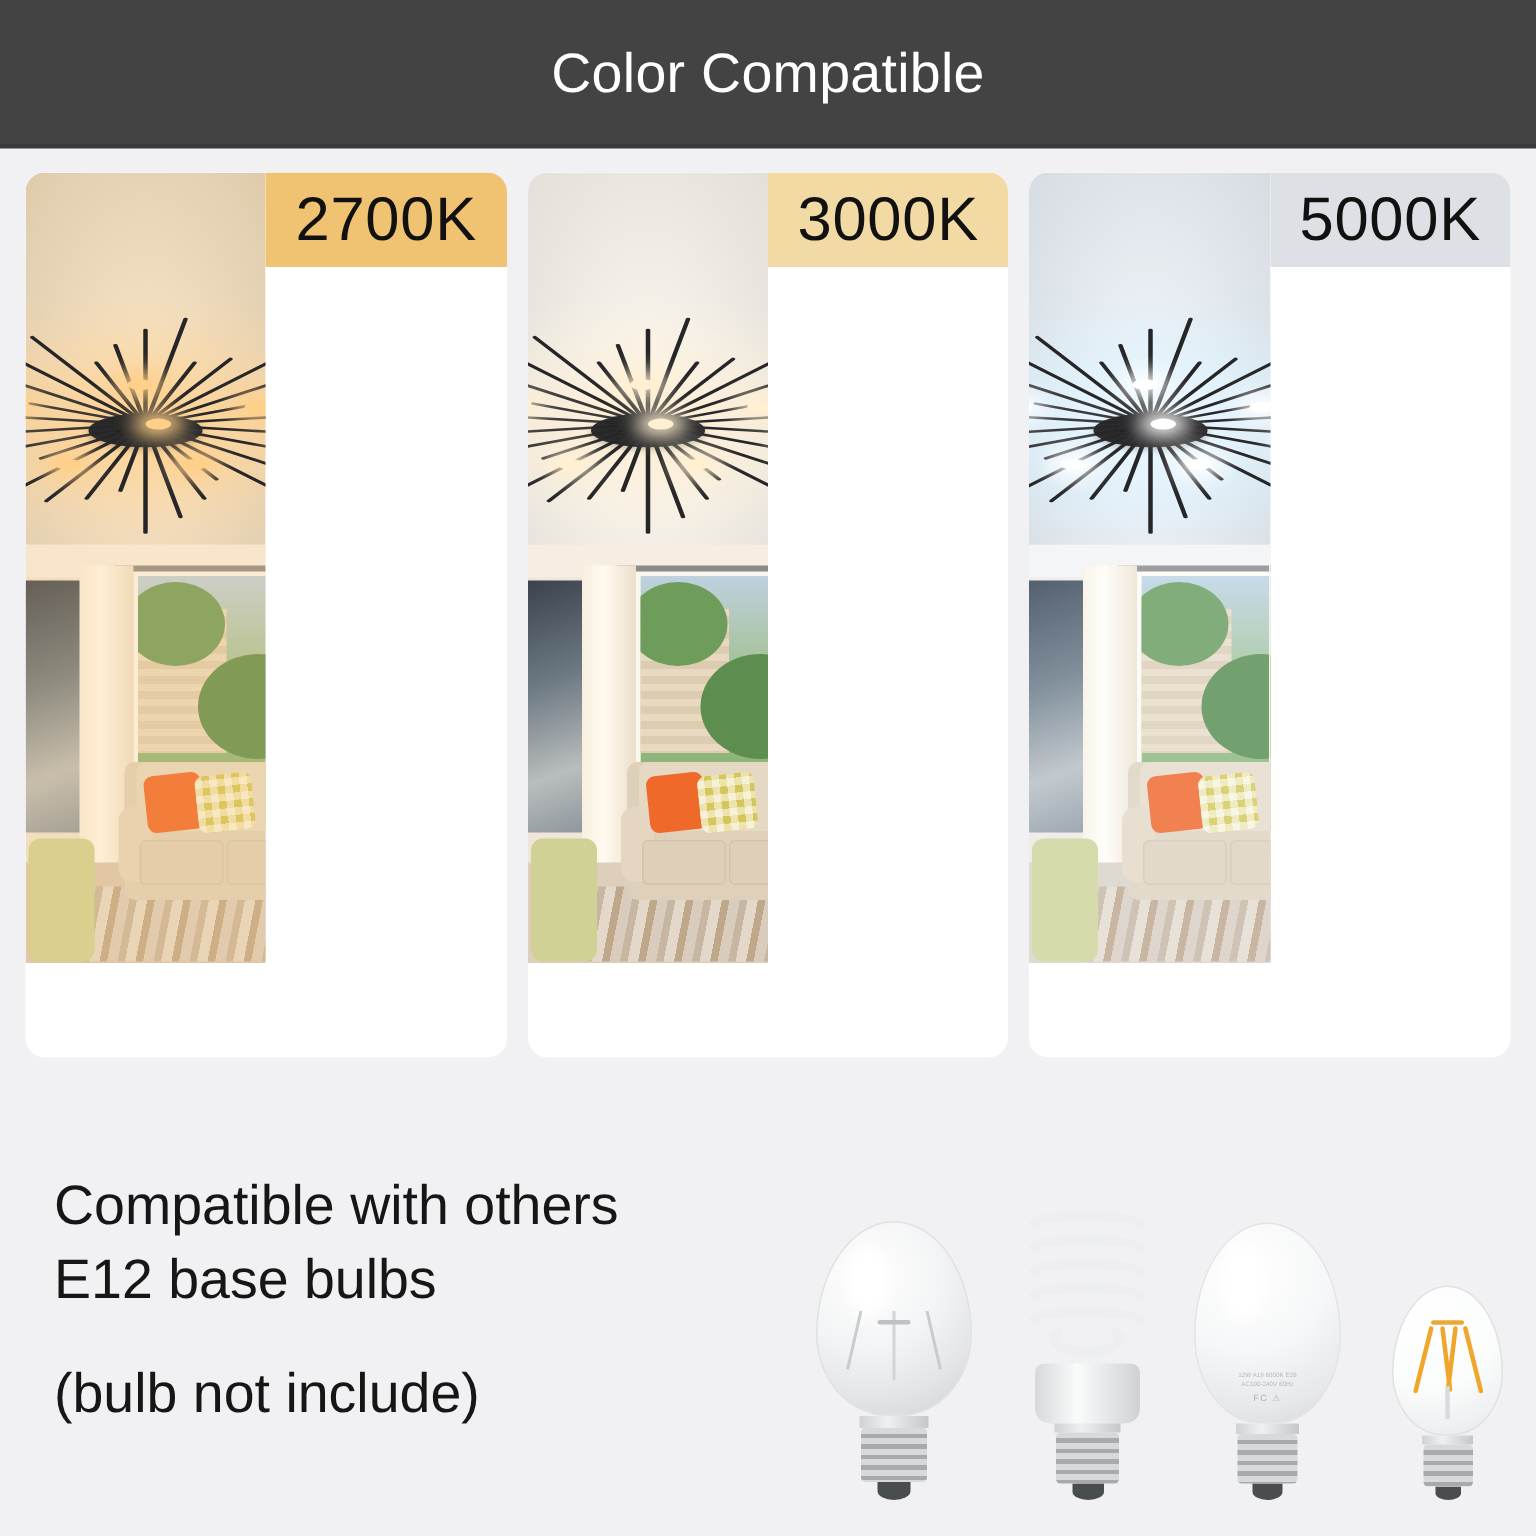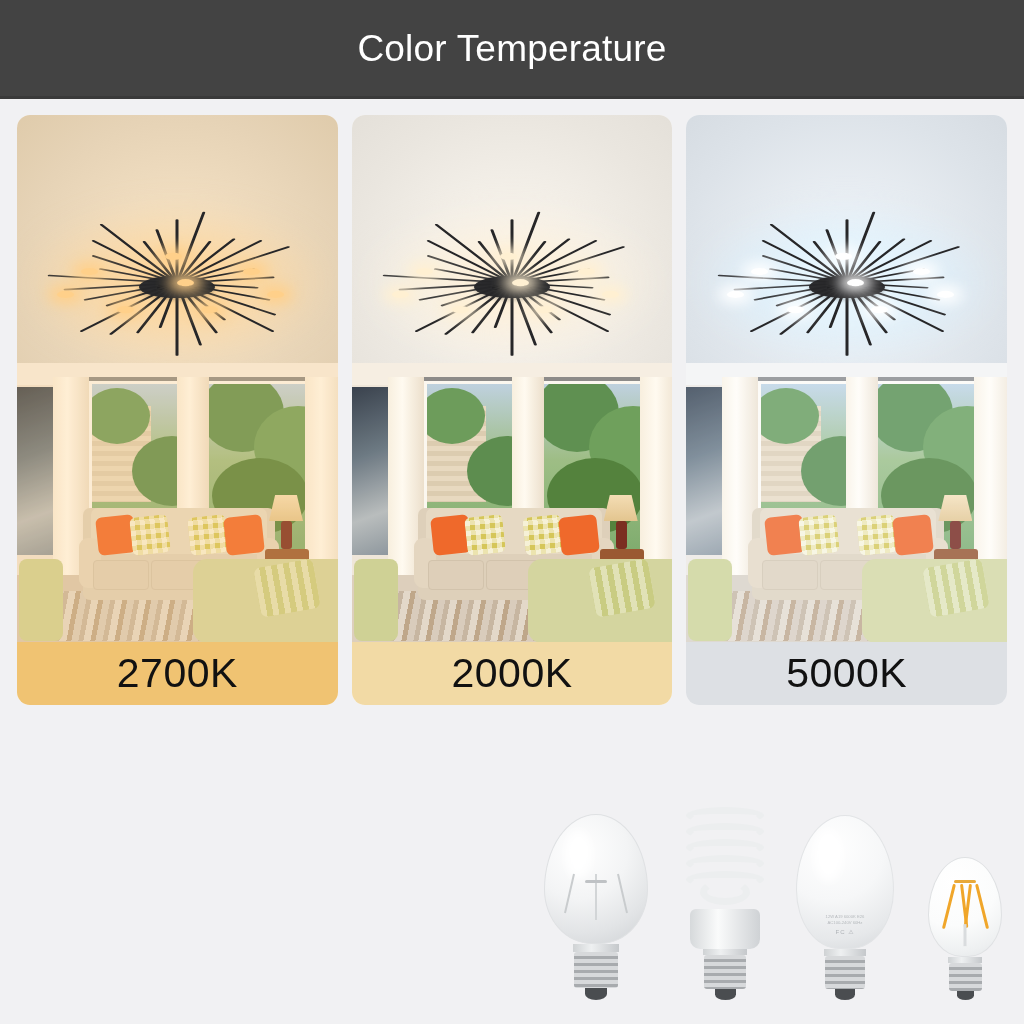--- a/index.html
+++ b/index.html
@@ -29,21 +29,21 @@
   
   .card-row {
     position: absolute; left: 17px; top: 115px;
     width: 990px; height: 590px;
     display: flex; gap: 14px;
   }
   .card {
     position: relative; width: 336px; height: 590px;
     border-radius: 13px; overflow: hidden;
     background: #ffffff;
-    display: flex; flex-direction: column;
+    display: flex; 
   }
   .card-photo { position: relative; width: 100%; height: 527px; overflow: hidden; }
   .card-label {
     width: 100%; height: 63px;
     display: flex; align-items: center; justify-content: center;
     font-size: 41px; color: #111111; letter-spacing: .5px;
   }
 
   
   .ceiling { position: absolute; left: 0; top: 0; width: 100%; height: 255px; overflow: hidden; }
@@ -189,21 +189,21 @@
     font-family:"Liberation Sans", sans-serif;
   }
   .led-marks { position:absolute; left:50%; transform:translateX(-50%); color:#aeb2b6; font-size:6px; letter-spacing:1px; }
 </style>
 </head>
 <body>
 
 <div class="page">
 
   <div class="header">
-    <div class="header-title">Color Temperature</div>
+    <div class="header-title">Color Compatible</div>
   </div>
   <div class="header-rule"></div>
 
   <div class="card-row">
 
     <div class="card">
       <div class="card-photo">
         <div class="ceiling">
           <div class="ceiling-bg" style="background:radial-gradient(ellipse at 50% 62%, #f7e6c8 0%, #f0ddc0 35%, #e6d3b6 70%, #dfcbab 100%);"></div>
           <div class="glow" style="background:radial-gradient(ellipse, rgba(255,205,135,.95) 0%, rgba(255,214,155,.5) 45%, rgba(255,220,170,0) 75%);"></div>
@@ -383,21 +383,21 @@
             <div class="pillow orange" style="left:142px;"></div>
           </div>
           <div class="lamp-shade"></div>
           <div class="lamp-base"></div>
           <div class="side-table"></div>
           <div class="chair-r"></div>
           <div class="chair-r-pillow"></div>
           <div class="room-tint" style="background:rgba(255,224,178,.10);mix-blend-mode:multiply;"></div>
         </div>
       </div>
-      <div class="card-label" style="background:#f2daa5;">2000K</div>
+      <div class="card-label" style="background:#f2daa5;">3000K</div>
     </div>
 
     <div class="card">
       <div class="card-photo">
         <div class="ceiling">
           <div class="ceiling-bg" style="background:radial-gradient(ellipse at 50% 62%, #f2f7fb 0%, #e8edf2 38%, #dde3e9 72%, #d6dce2 100%);"></div>
           <div class="glow" style="background:radial-gradient(ellipse, rgba(235,250,255,.98) 0%, rgba(215,240,255,.55) 45%, rgba(220,242,255,0) 75%);"></div>
           <div class="fixture" style="transform: translate(-50%, -50%) scaleY(0.56);">
             <div class="hub"></div>
           <div class="spike" style="width: 88px; transform: translate(-6px, -50%) rotate(6deg) scaleY(1); opacity: 1;"></div>
@@ -484,20 +484,25 @@
           <div class="chair-r-pillow"></div>
           <div class="room-tint" style="background:rgba(186,214,245,.18);mix-blend-mode:screen;"></div>
         </div>
       </div>
       <div class="card-label" style="background:#dde0e4;">5000K</div>
     </div>
 
   </div>
 
   <div class="bottom">
+    <div class="compat-text">
+      <div class="compat-line">Compatible with others</div>
+      <div class="compat-line">E12 base bulbs</div>
+      <div class="compat-note">(bulb not include)</div>
+    </div>
 
     <div class="bulbs">
 
       <div class="bulb-item" style="left:10px;width:104px;">
         <div class="glass-a" style="width:104px;height:130px;margin:0 auto;">
           <div style="position:absolute;left:20%;top:12%;width:26%;height:38%;border-radius:50%;background:rgba(255,255,255,.85);filter:blur(4px);"></div>
           <div style="position:absolute;left:50%;top:46%;transform:translateX(-50%);width:46px;height:56px;">
             <div style="position:absolute;left:0;top:0;width:2px;height:40px;background:#c9ccce;transform:rotate(13deg);transform-origin:top;"></div>
             <div style="position:absolute;right:0;top:0;width:2px;height:40px;background:#c9ccce;transform:rotate(-13deg);transform-origin:top;"></div>
             <div style="position:absolute;left:50%;top:0;transform:translateX(-50%);width:2px;height:46px;background:#d2d5d7;"></div>

